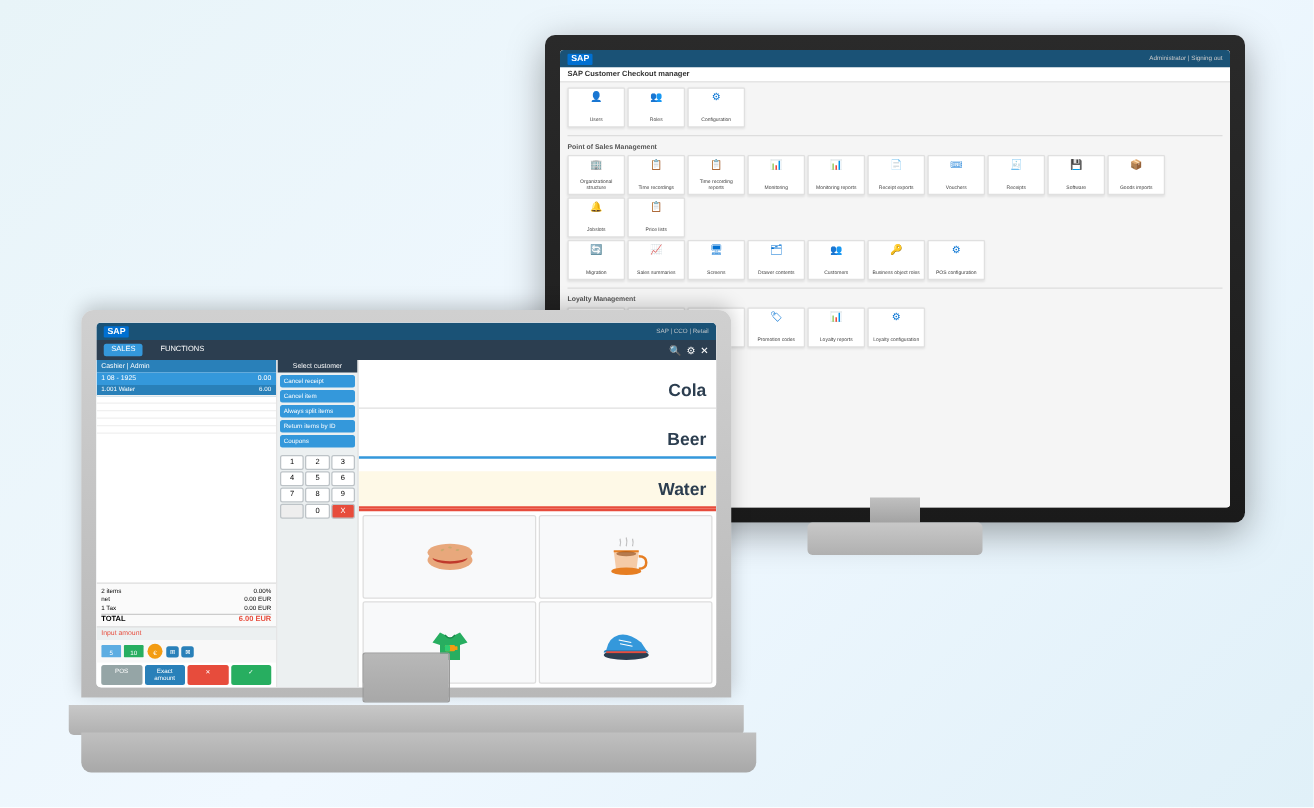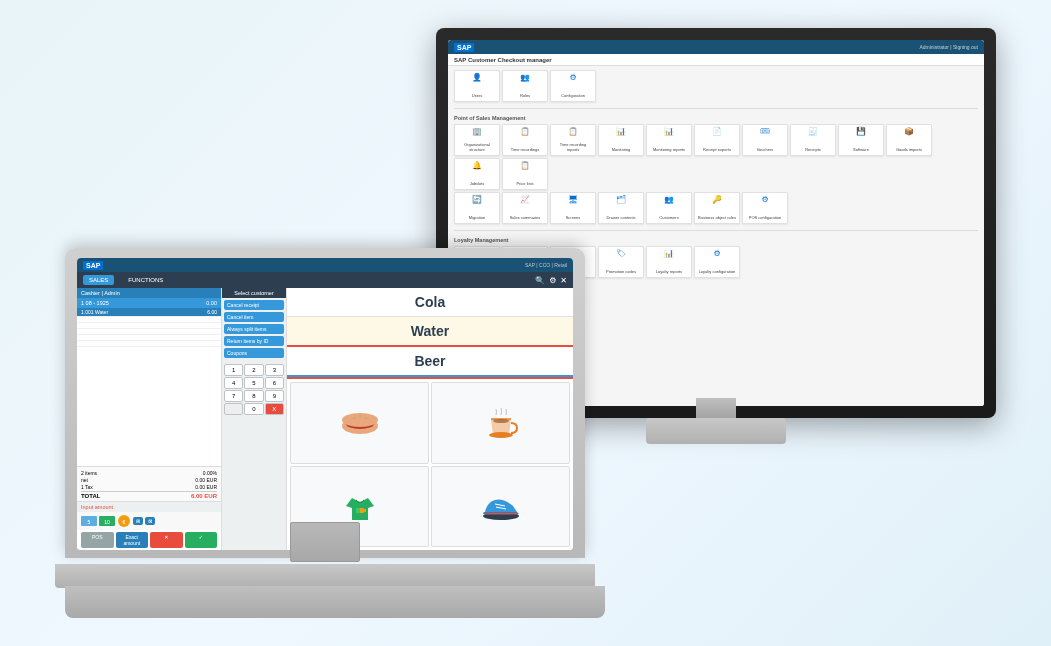--- a/index.html
+++ b/index.html
@@ -453,21 +453,22 @@
     .pos-product-list {
       border-bottom: 2px solid #e74c3c;
     }
 
     .product-item {
       padding: 6px 8px;
       border-bottom: 1px solid #e0e0e0;
       font-size: 13px;
       font-weight: bold;
       color: #2c3e50;
-      text-align: center;
+      text-align: right;
+      margin-top: 10px;
     }
 
     .product-item.water {
       background: #fef9e7;
       border-bottom: 2px solid #e74c3c;
       font-size: 14px;
     }
 
     .product-item.cola {
       font-size: 14px;
@@ -785,22 +786,22 @@
                   <div class="numpad-btn">0</div>
                   <div class="numpad-btn" style="background:#e74c3c;color:#fff;">X</div>
                 </div>
               </div>
             </div>
 
             <div class="pos-right">
 
               <div class="pos-product-list">
                 <div class="product-item cola">Cola</div>
+                <div class="product-item beer">Beer</div>
                 <div class="product-item water">Water</div>
-                <div class="product-item beer">Beer</div>
               </div>
 
               <div class="pos-product-grid">
                 <div class="product-cell">
                   <svg width="44" height="30">
 
                     <ellipse cx="22" cy="18" rx="18" ry="8" fill="#e8a87c"></ellipse>
 
                     <ellipse cx="22" cy="16" rx="14" ry="5" fill="#c0392b"></ellipse>
 

